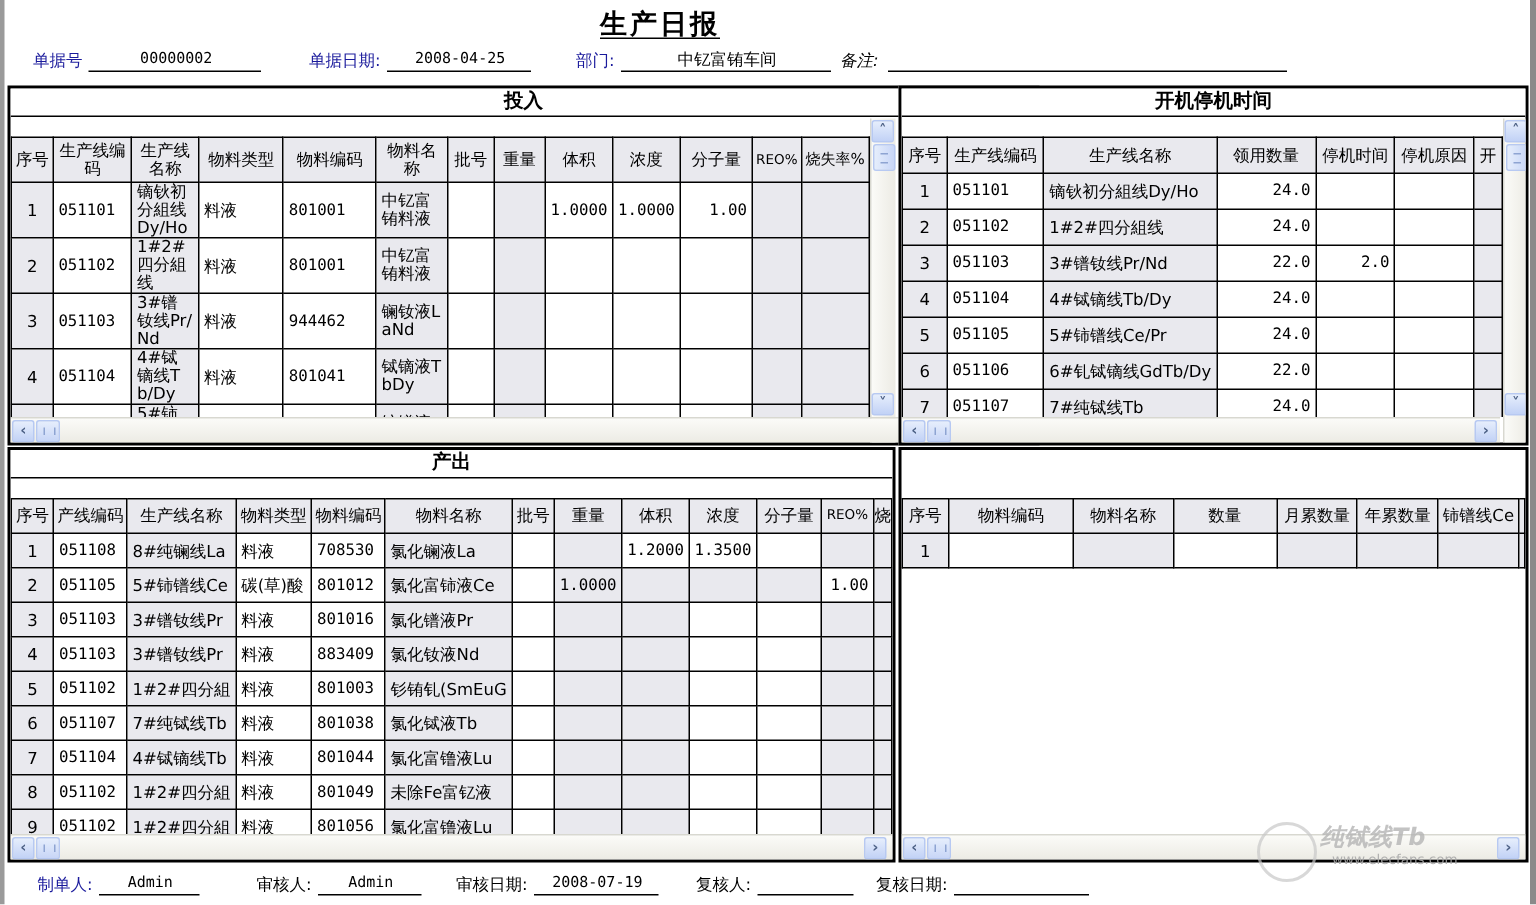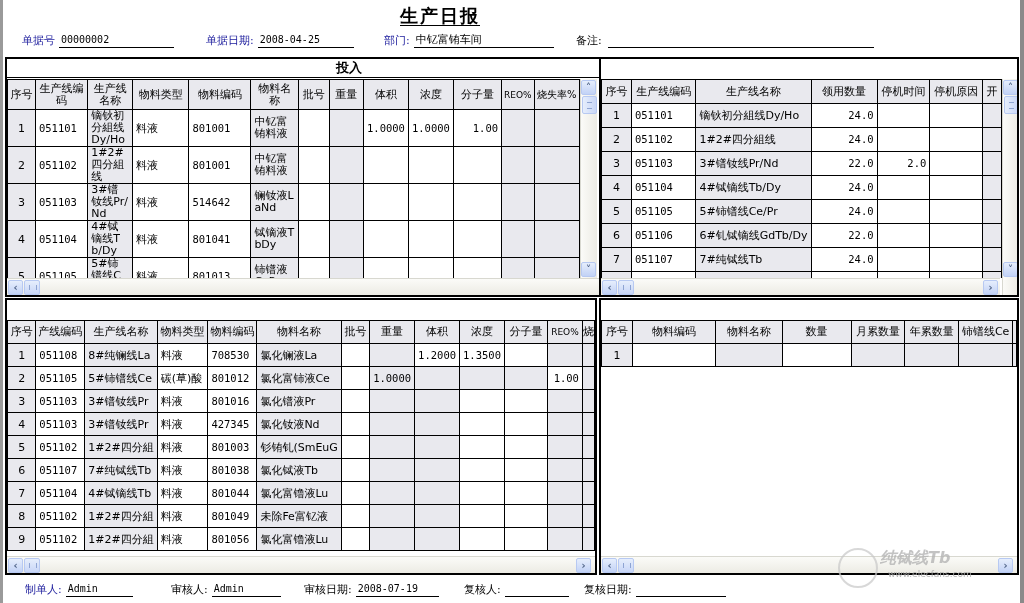--- a/index.html
+++ b/index.html
@@ -5,29 +5,29 @@
   * { box-sizing: border-box; margin: 0; padding: 0; }
   html, body { width: 1024px; height: 603px; overflow: hidden; background: #fff; }
   body { font-family: "DejaVu Sans", "Liberation Sans", sans-serif; font-size: 11px; color: #000; position: relative; }
   .left-edge { position: absolute; left: 0; top: 0; width: 3px; height: 603px; background: #9a9a9a; }
   .right-edge { position: absolute; right: 0; top: 0; width: 4px; height: 603px; background: #8a8a8a; }
 
   .title { position: absolute; left: 0; top: 4px; width: 880px; text-align: center; font-size: 18px; font-weight: bold; letter-spacing: 2px; }
   .title span { text-decoration: underline; text-underline-offset: 3px; }
 
   .hdr-row { position: absolute; top: 33px; left: 0; width: 1020px; height: 18px; font-size: 11px; }
-  .field { position: absolute; display: flex; align-items: flex-end; }
+  .field { position: absolute; display: flex; align-items: flex-end; text-align: center; }
   .field .lbl { white-space: nowrap; }
   .field .lbl.blue { color: #1a1a9c; }
   .field .val { border-bottom: 1px solid #000; font-family: "DejaVu Sans Mono", monospace; font-size: 10px; padding-left: 2px; height: 14px; line-height: 12px; white-space: nowrap; }
 
   .panel { position: absolute; border: 2px solid #000; background: #fff; overflow: hidden; }
   .panel-title { height: 19px; border-bottom: 1px solid #000; text-align: center; font-weight: bold; font-size: 13px; line-height: 18px; background: #fff; }
 
-  table.grid { border-collapse: collapse; table-layout: fixed; font-size: 11px; }
+  table.grid { border-collapse: collapse; table-layout: fixed; font-size: 11px; margin-top: 12px; }
   table.grid th { background: #e9e9ee; font-weight: normal; border: 1px solid #000; padding: 0 2px; text-align: center; line-height: 12px; overflow: hidden; white-space: nowrap; }
   table.grid td { border: 1px solid #000; padding: 0 3px; overflow: hidden; white-space: nowrap; vertical-align: middle; line-height: 13px; }
   table.grid td.g { background: #e9e9ee; }
   table.grid td.c { text-align: center; }
   table.grid td.r { text-align: right; font-family: "DejaVu Sans Mono", monospace; font-size: 10.5px; }
   table.grid td.mono { font-family: "DejaVu Sans Mono", monospace; font-size: 10.5px; }
   table.grid td.wrap { white-space: normal; line-height: 12px; word-break: break-all; }
   .tall th { white-space: normal; }
 
   .hscroll { position: absolute; left: 0; right: 0; height: 17px; background: linear-gradient(#fbfbf8, #ecebe4); border-top: 1px solid #d8d8d0; }
@@ -57,21 +57,21 @@
     <span class="val" style="width:115px;margin-left:4px;">00000002</span>
   </div>
   <div class="field" style="left:206px;">
     <span class="lbl blue">单据日期:</span>
     <span class="val" style="width:96px;margin-left:4px;">2008-04-25</span>
   </div>
   <div class="field" style="left:384px;">
     <span class="lbl blue">部门:</span>
     <span class="val" style="width:140px;margin-left:4px;font-family:'DejaVu Sans',sans-serif;font-size:11px;">中钇富铕车间</span>
   </div>
-  <div class="field" style="left:576px;">
+  <div class="field" style="left:560px;font-style:italic;">
     <span class="lbl">备注:</span>
     <span class="val" style="width:266px;margin-left:6px;"></span>
   </div>
 </div>
 
 <div class="panel" style="left:5px;top:57px;width:688px;height:240px;">
   <div class="panel-title">投入</div>
   <div style="position:absolute;left:0;top:20px;width:573px;height:199px;overflow:hidden;">
     <table class="grid tall" id="input-table">
       <colgroup>
@@ -135,21 +135,21 @@
             <td class="r"></td>
             <td class="r"></td>
             <td class="g r"></td>
             <td class="g r"></td>
           </tr>
           <tr style="height: 30px;">
             <td class="g c">3</td>
             <td class="mono">051103</td>
             <td class="g wrap">3#镨钕线Pr/Nd</td>
             <td>料液</td>
-            <td class="mono">514642</td>
+            <td class="mono">944462</td>
             <td class="g wrap">镧钕液LaNd</td>
             <td></td>
             <td class="g r"></td>
             <td class="r"></td>
             <td class="r"></td>
             <td class="r"></td>
             <td class="g r"></td>
             <td class="g r"></td>
           </tr>
           <tr style="height: 30px;">
@@ -191,20 +191,21 @@
     <div class="sbtn" style="left:0;top:183px;">˅</div>
   </div>
   <div class="hscroll" style="top:219px;right:17px;">
     <div class="sbtn" style="left:1px;">‹</div>
     <div class="sthumb" style="left:17px;"></div>
     <div class="sbtn" style="right:2px;">›</div>
   </div>
 </div>
 
 <div class="panel" style="left:599px;top:57px;width:420px;height:240px;">
+  <div class="panel-title">开机停机时间</div>
   <div style="position:absolute;left:0;top:20px;width:401px;height:199px;overflow:hidden;">
     <table class="grid">
       <colgroup>
         <col style="width:31px">
           <col style="width:66px">
           <col style="width:115px">
           <col style="width:72px">
           <col style="width:54px">
           <col style="width:54px">
           <col style="width:20px">
@@ -302,20 +303,21 @@
     <div class="sbtn" style="left:0;top:183px;">˅</div>
   </div>
   <div class="hscroll" style="top:219px;right:17px;">
     <div class="sbtn" style="left:1px;">‹</div>
     <div class="sthumb" style="left:17px;"></div>
     <div class="sbtn" style="right:2px;">›</div>
   </div>
 </div>
 
 <div class="panel" style="left:5px;top:298px;width:592px;height:277px;">
+  <div class="panel-title">产出</div>
   <div style="position:absolute;left:0;top:20px;width:588px;height:236px;overflow:hidden;">
     <table class="grid">
       <colgroup>
         <col style="width:31px">
           <col style="width:45px">
           <col style="width:66px">
           <col style="width:54px">
           <col style="width:49px">
           <col style="width:80px">
           <col style="width:31px">
@@ -387,21 +389,21 @@
             <td class="r"></td>
             <td class="r"></td>
             <td class="g r"></td>
             <td class="g" style="padding: 0px;"></td>
           </tr>
           <tr style="height: 23px;">
             <td class="g c">4</td>
             <td class="mono">051103</td>
             <td class="g">3#镨钕线Pr</td>
             <td>料液</td>
-            <td class="mono">427345</td>
+            <td class="mono">883409</td>
             <td class="g">氯化钕液Nd</td>
             <td></td>
             <td class="g r"></td>
             <td class="g r"></td>
             <td class="r"></td>
             <td class="r"></td>
             <td class="g r"></td>
             <td class="g" style="padding: 0px;"></td>
           </tr>
           <tr style="height: 23px;">

